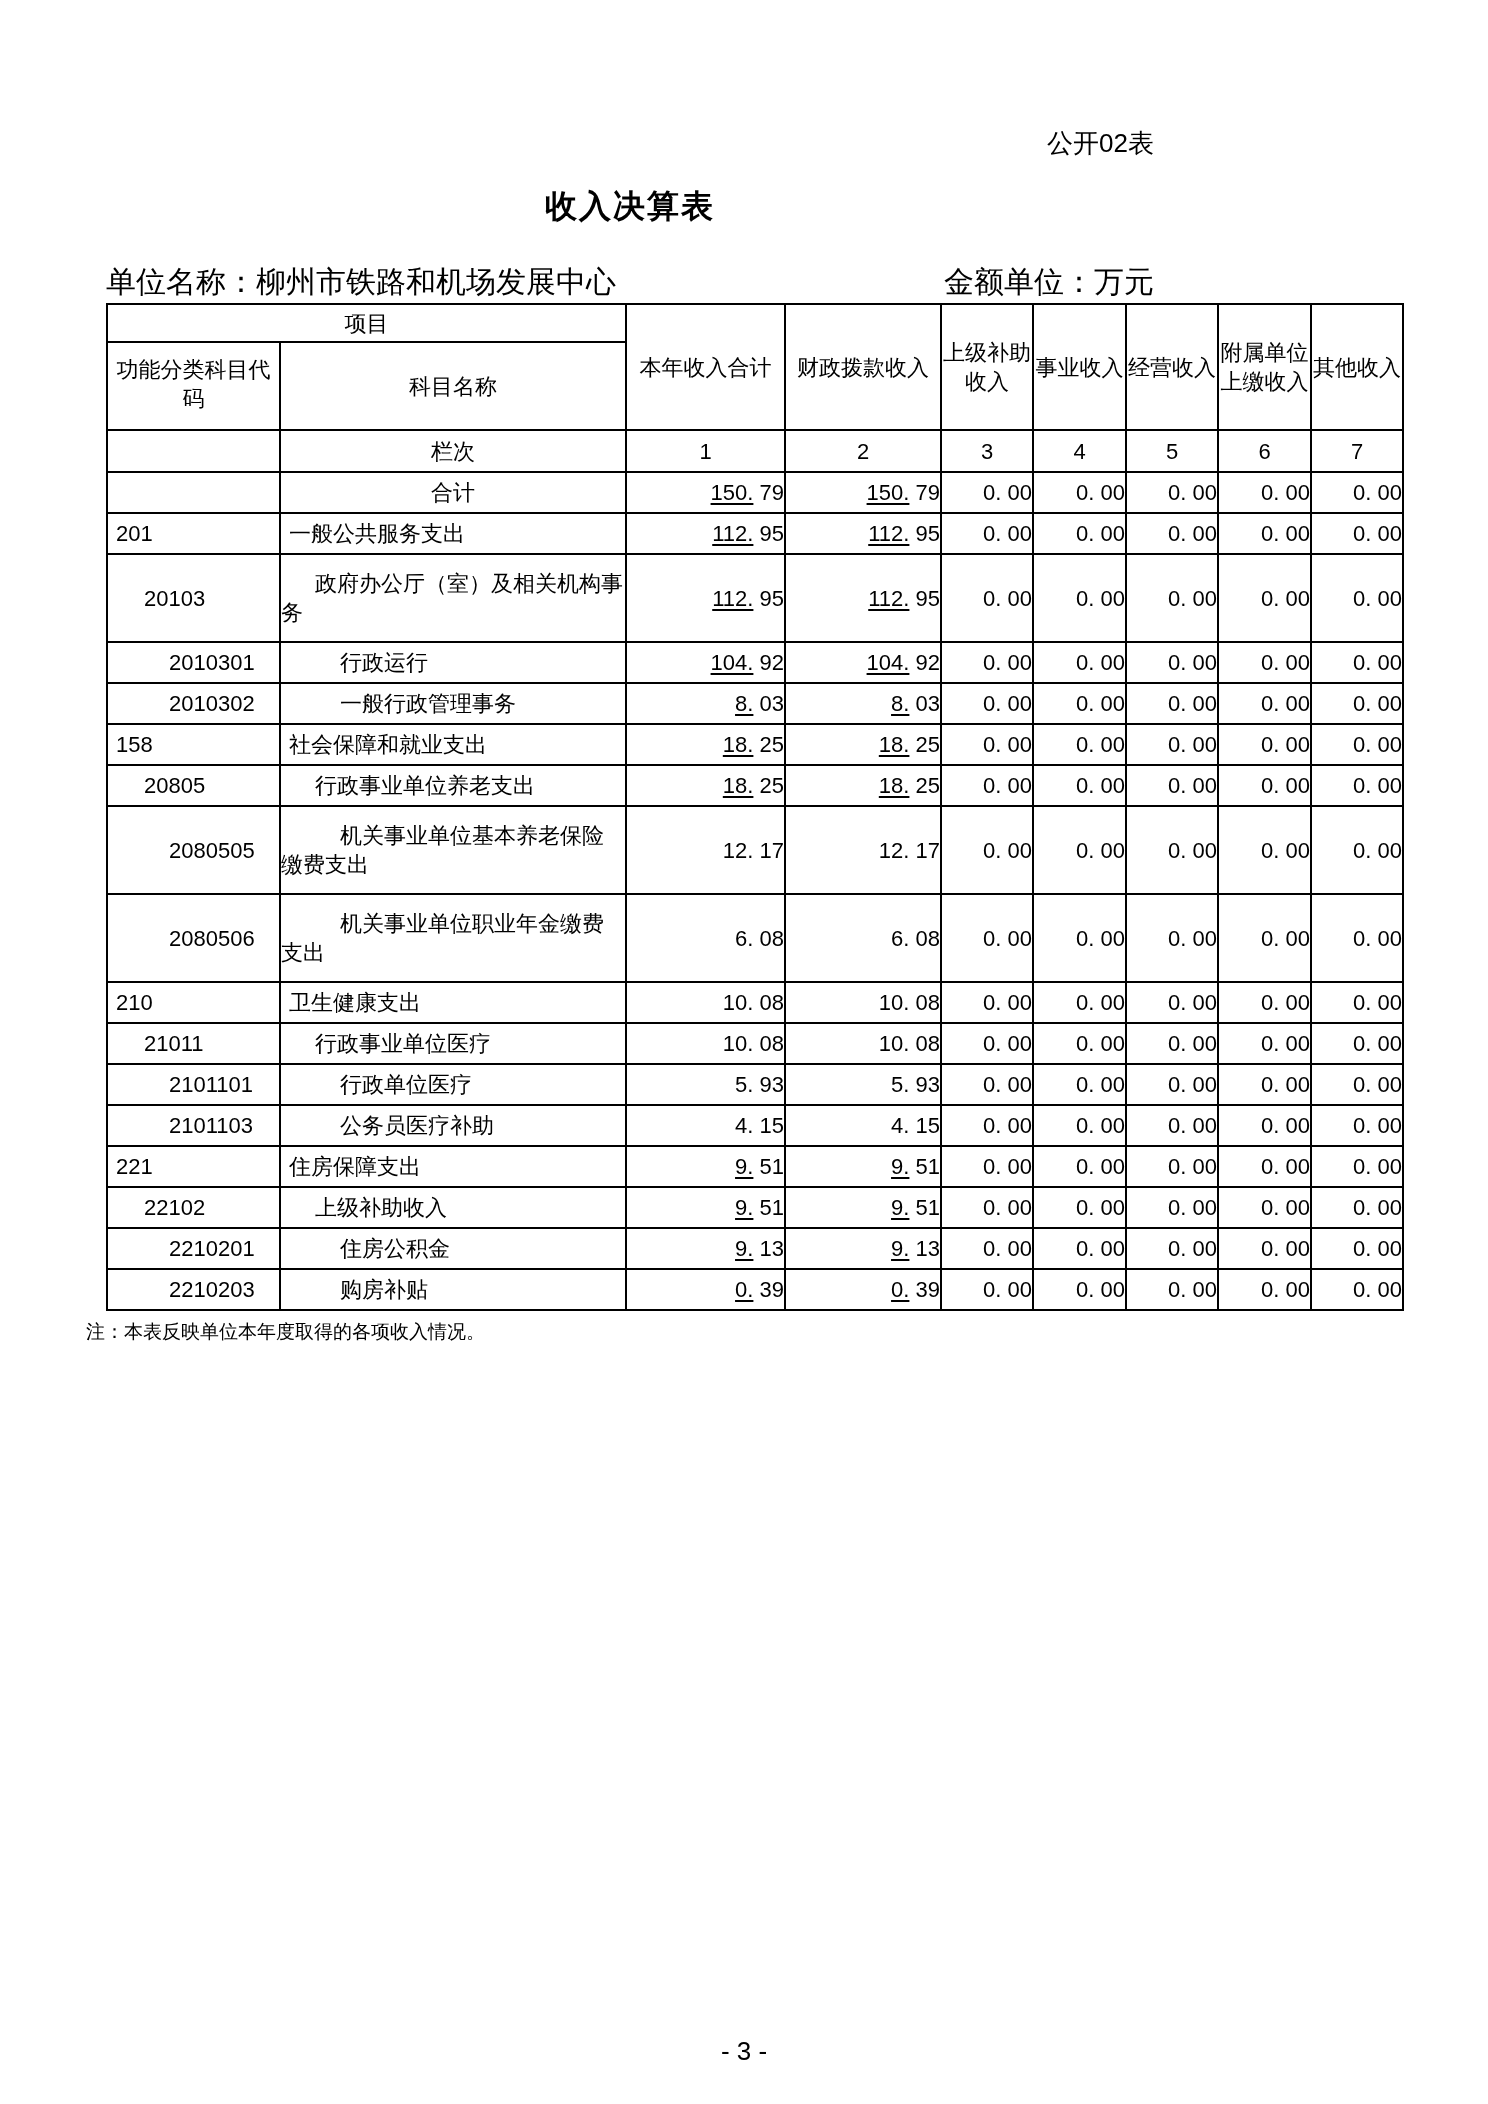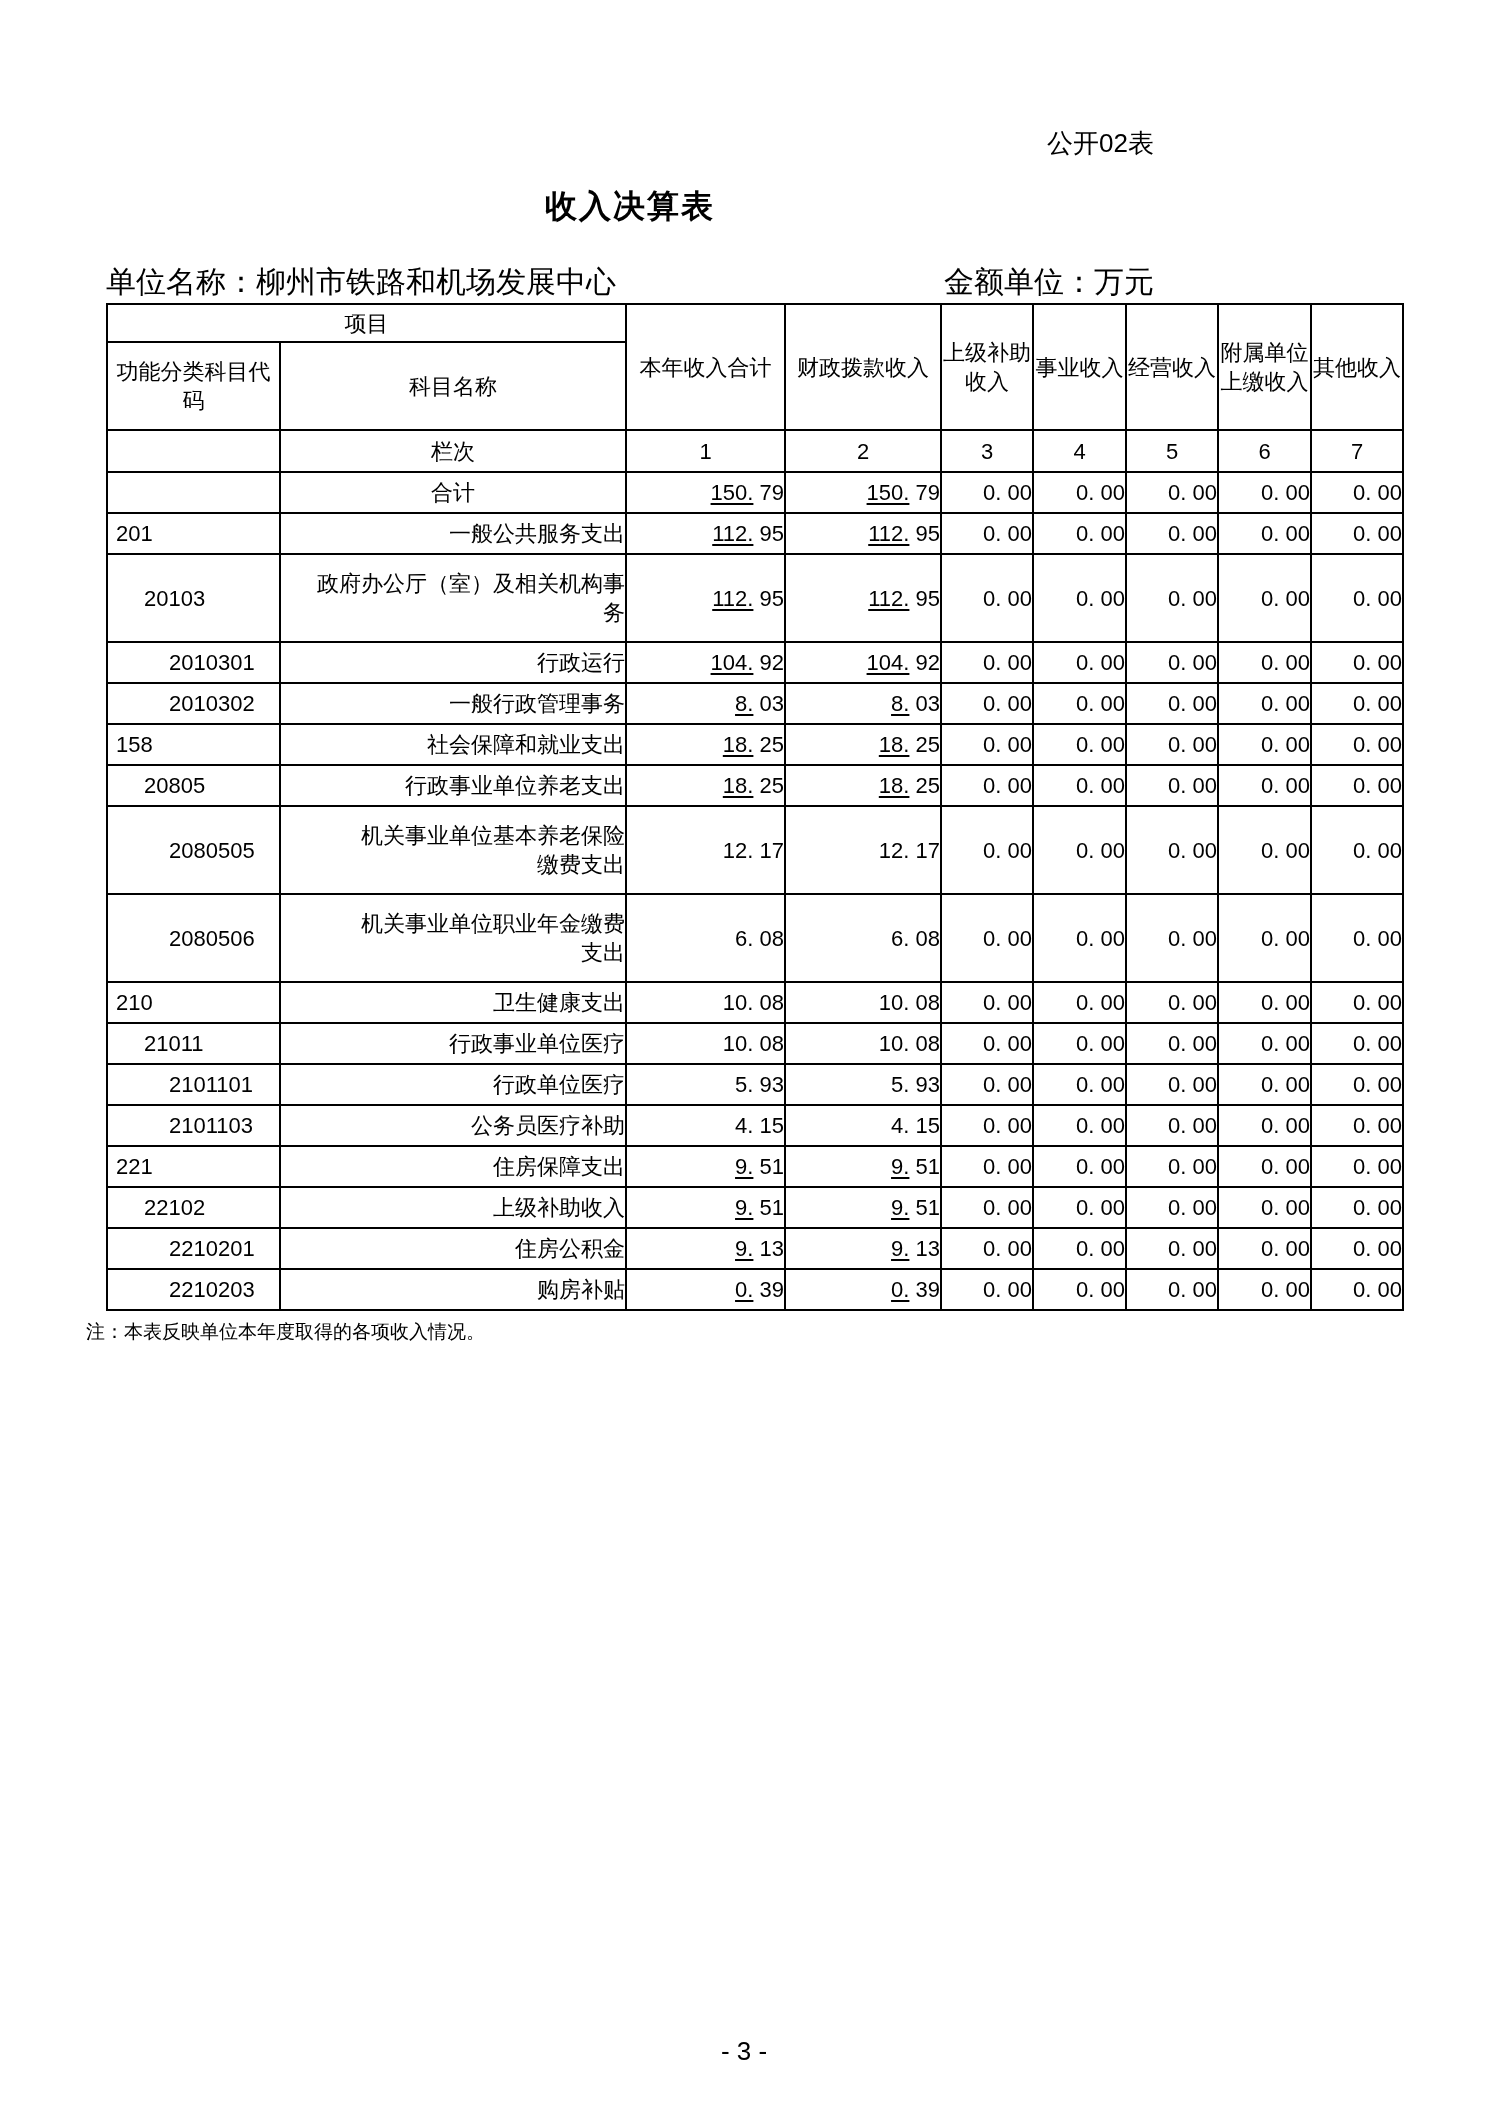--- a/index.html
+++ b/index.html
@@ -52,22 +52,22 @@
     word-break:break-all;
   }
   tr.hr1 td { height:36px; text-align:center; }
   tr.hr2 td { height:86px; }
   tr.hr3 td { height:40px; text-align:center; }
   tr.datarow td { height:39px; }
   tr.datarow.tall td { height:86px; }
 
   td.vhead { text-align:center; padding:0 6px; }
   td.code-cell { border-right-width:1px; text-align:left; padding-left:4px; }
-  td.name-cell { border-left-width:1px; text-align:right; padding:2px 24px 2px 4px; }
-  td.hdr-code { text-align:center; padding:0 16px; }
+  td.name-cell { border-left-width:1px; text-align:left; padding:2px 24px 2px 4px; }
+  td.hdr-code { text-align:center; padding:0 16px;font-family:Liberation Mono, monospace; }
   td.hdr-name { text-align:center; padding:0; }
   td.center-name { text-align:center; padding:2px 0; text-indent:0; }
 
   td.code-cell.lvl1 { text-indent:8px; }
   td.code-cell.lvl2 { text-indent:36px; }
   td.code-cell.lvl3 { text-indent:61px; }
   td.name-cell.lvl1 { text-indent:8px; }
   td.name-cell.lvl2 { text-indent:34px; }
   td.name-cell.lvl3 { text-indent:59px; }
 

